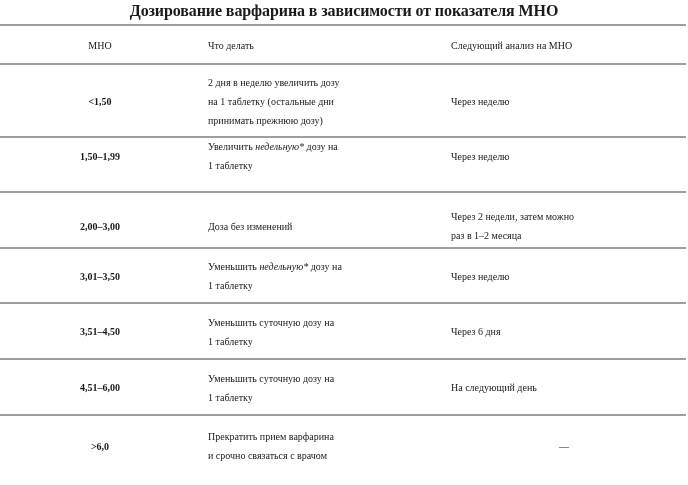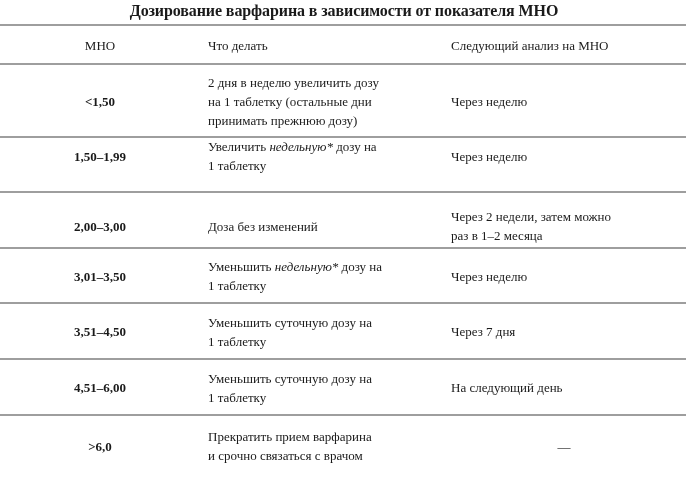--- a/index.html
+++ b/index.html
@@ -3,21 +3,21 @@
 <meta charset="utf-8">
 <style>
   html, body { margin: 0; padding: 0; background: #ffffff; }
   body { width: 688px; height: 485px; position: relative; overflow: hidden;
          font-family: "Liberation Serif", "DejaVu Serif", serif; color: #1a1a1a; }
   .title { position: absolute; left: 0; width: 688px; top: 1px; text-align: center;
            font-weight: bold; font-size: 16px; line-height: 20px; letter-spacing: -0.1px; }
   .hline { position: absolute; left: 0; width: 686px; height: 0; border-top: 2px solid #9e9e9e; }
   .row { position: absolute; left: 0; width: 686px; }
   .cell { position: absolute; top: 0; bottom: 0; display: flex; align-items: center;
-          font-size: 13px; line-height: 19px; }
+          font-size: 10px; line-height: 19px; }
   .c1 { left: 0; width: 200px; justify-content: center; font-weight: bold; }
   .c1.head { font-weight: normal; }
   .c2 { left: 208px; width: 240px; }
   .c3 { left: 451px; width: 235px; }
   .c3.center { justify-content: center; left: 451px; width: 226px; }
   .c2 span.txt, .c3 span.txt { white-space: pre-line; }
   em { font-style: italic; }
 </style>
 </head>
 <body>
@@ -83,21 +83,21 @@
 </div>
 <div class="hline" style="top:302px"></div>
 
 <div class="row" style="top:304px;height:55px">
   <div class="cell c1">3,51–4,50</div>
   <div class="cell c2">
       <span class="txt"><span>Уменьшить суточную дозу на
 1 таблетку</span><em></em><span></span></span>
     </div>
   <div class="cell c3">
-      <span class="txt">Через 7 дня</span>
+      <span class="txt">Через 6 дня</span>
     </div>
 </div>
 <div class="hline" style="top:358px"></div>
 
 <div class="row" style="top:360px;height:55px">
   <div class="cell c1">4,51–6,00</div>
   <div class="cell c2">
       <span class="txt"><span>Уменьшить суточную дозу на
 1 таблетку</span><em></em><span></span></span>
     </div>

